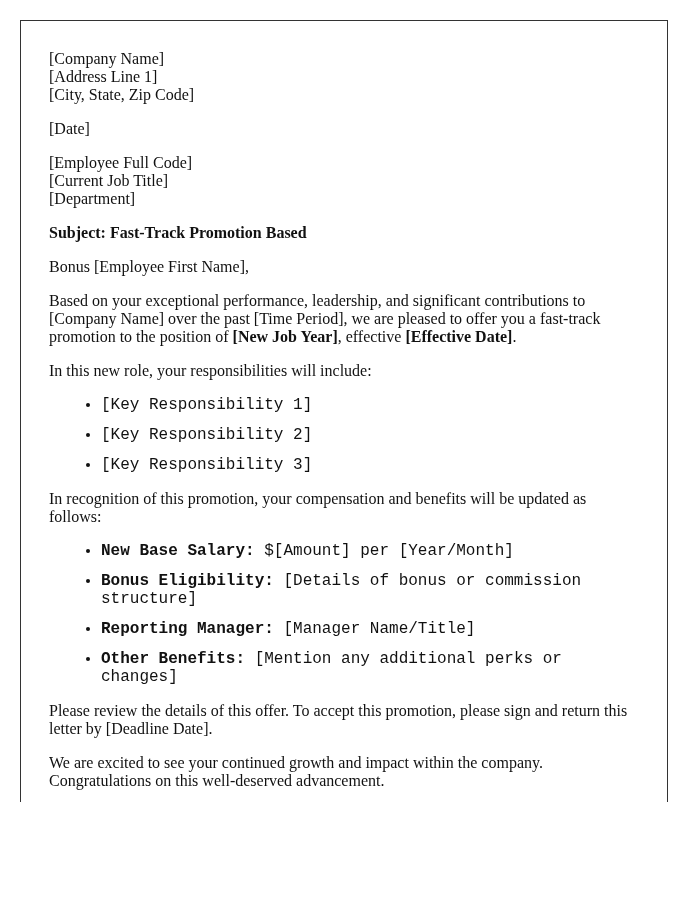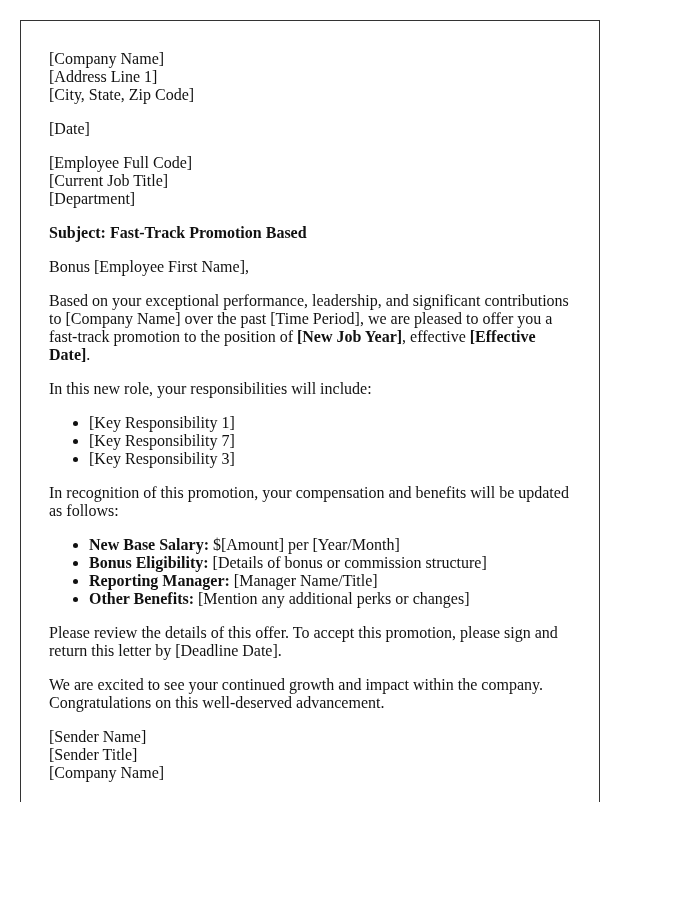--- a/index.html
+++ b/index.html
@@ -14,21 +14,21 @@
       overflow: hidden;
       font-family: "Liberation Serif", "DejaVu Serif", serif;
       font-size: 16px;
       line-height: 18px;
       color: #111111;
     }
     .letter {
       position: absolute;
       left: 20px;
       top: 20px;
-      width: 580px;
+      width: 648px;
       height: 782px;
       border-top: 1px solid #333333;
       border-left: 1px solid #333333;
       border-right: 1px solid #333333;
       box-sizing: border-box;
       padding: 29px 28px 0 28px;
       overflow: hidden;
     }
     .block {
       margin: 0 0 16px 0;
@@ -44,21 +44,22 @@
     }
     b {
       font-weight: bold;
     }
     ul {
       margin: 0 0 16px 0;
       padding-left: 40px;
       list-style: disc;
     }
     li {
-      margin: 0;
+      margin: 12px;
+      font-family: Liberation Mono, monospace;
     }
   </style>
 </head>
 <body>
 
 <div class="letter">
 
   <div class="block">
     <span class="line">[Company Name]</span>
     <span class="line">[Address Line 1]</span>
@@ -78,21 +79,21 @@
   <p class="subject">Subject: Fast-Track Promotion Based</p>
 
   <p>Bonus [Employee First Name],</p>
 
   <p><span>Based on your exceptional performance, leadership, and significant contributions to [Company Name] over the past [Time Period], we are pleased to offer you a fast-track promotion to the position of </span><b>[New Job Year]</b><span>, effective </span><b>[Effective Date]</b><span>.</span></p>
 
   <p>In this new role, your responsibilities will include:</p>
 
   <ul>
     <li>[Key Responsibility 1]</li>
-    <li>[Key Responsibility 7]</li>
+    <li>[Key Responsibility 2]</li>
     <li>[Key Responsibility 3]</li>
   </ul>
 
   <p>In recognition of this promotion, your compensation and benefits will be updated as follows:</p>
 
   <ul>
     <li><b>New Base Salary:</b><span> $[Amount] per [Year/Month]</span></li>
     <li><b>Bonus Eligibility:</b><span> [Details of bonus or commission structure]</span></li>
     <li><b>Reporting Manager:</b><span> [Manager Name/Title]</span></li>
     <li><b>Other Benefits:</b><span> [Mention any additional perks or changes]</span></li>

